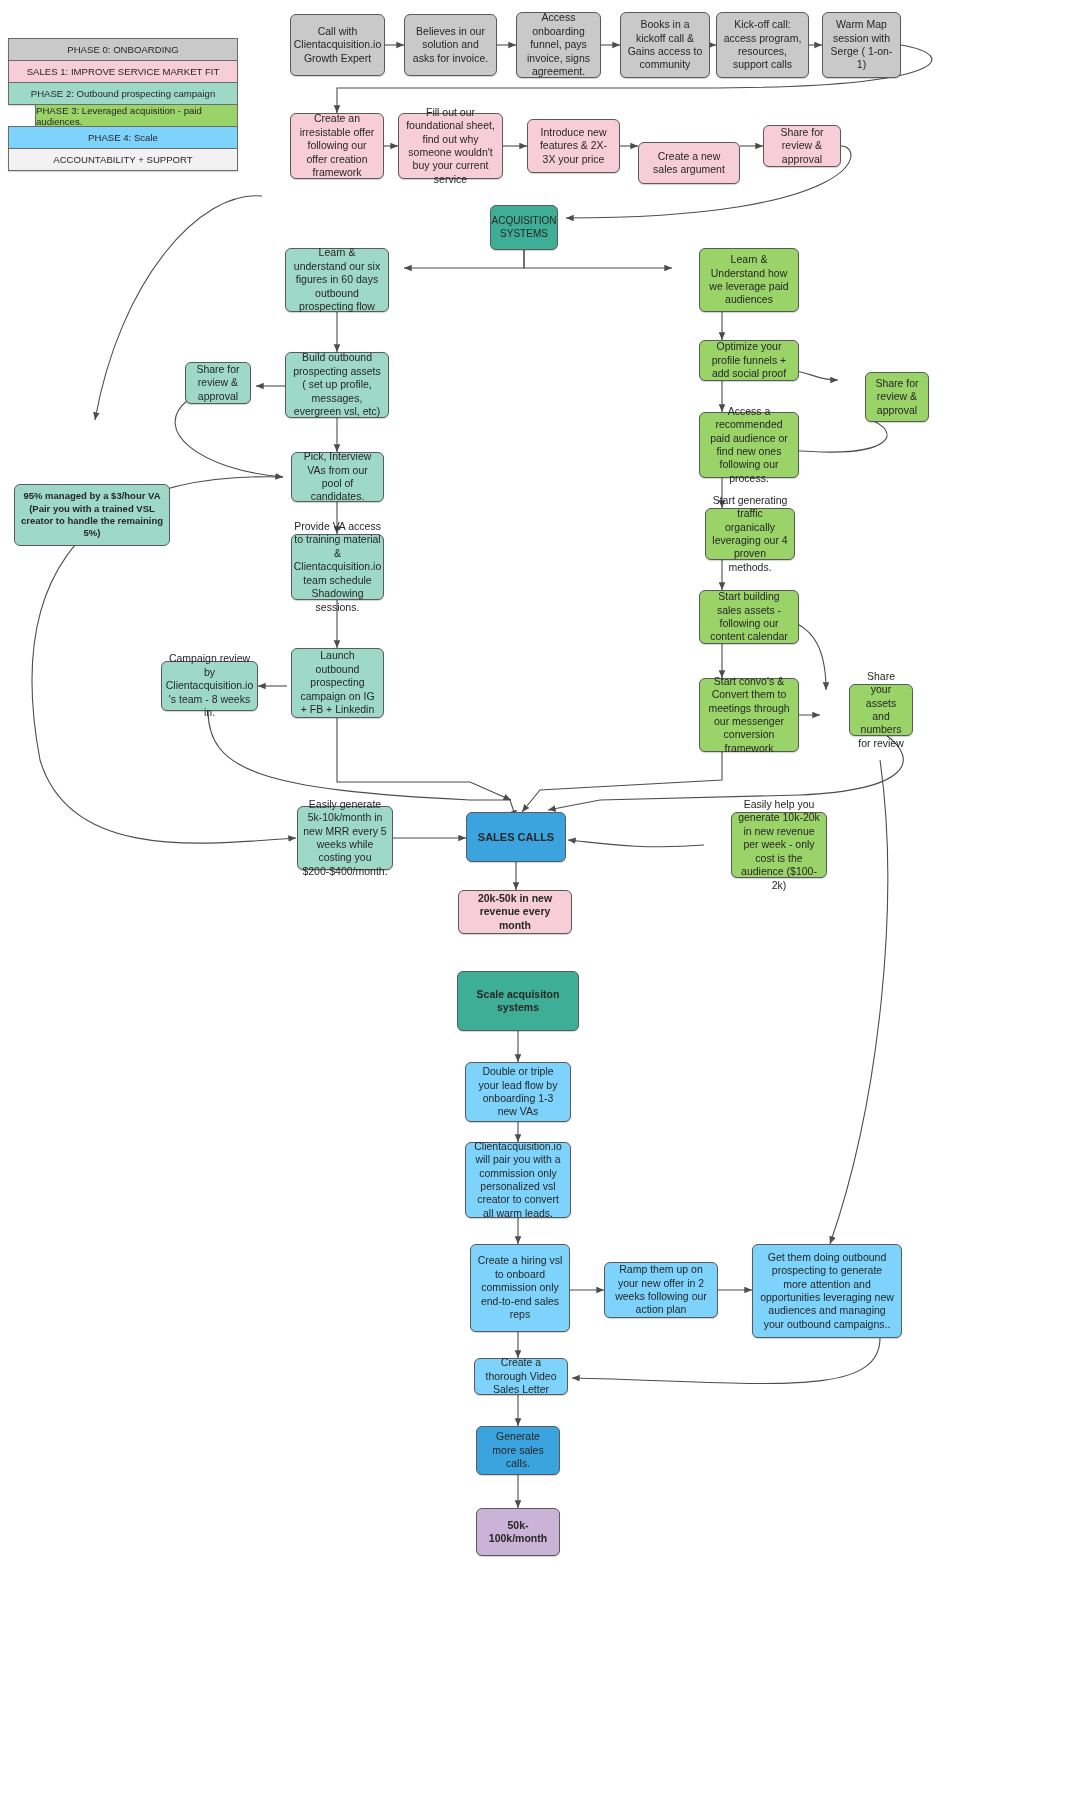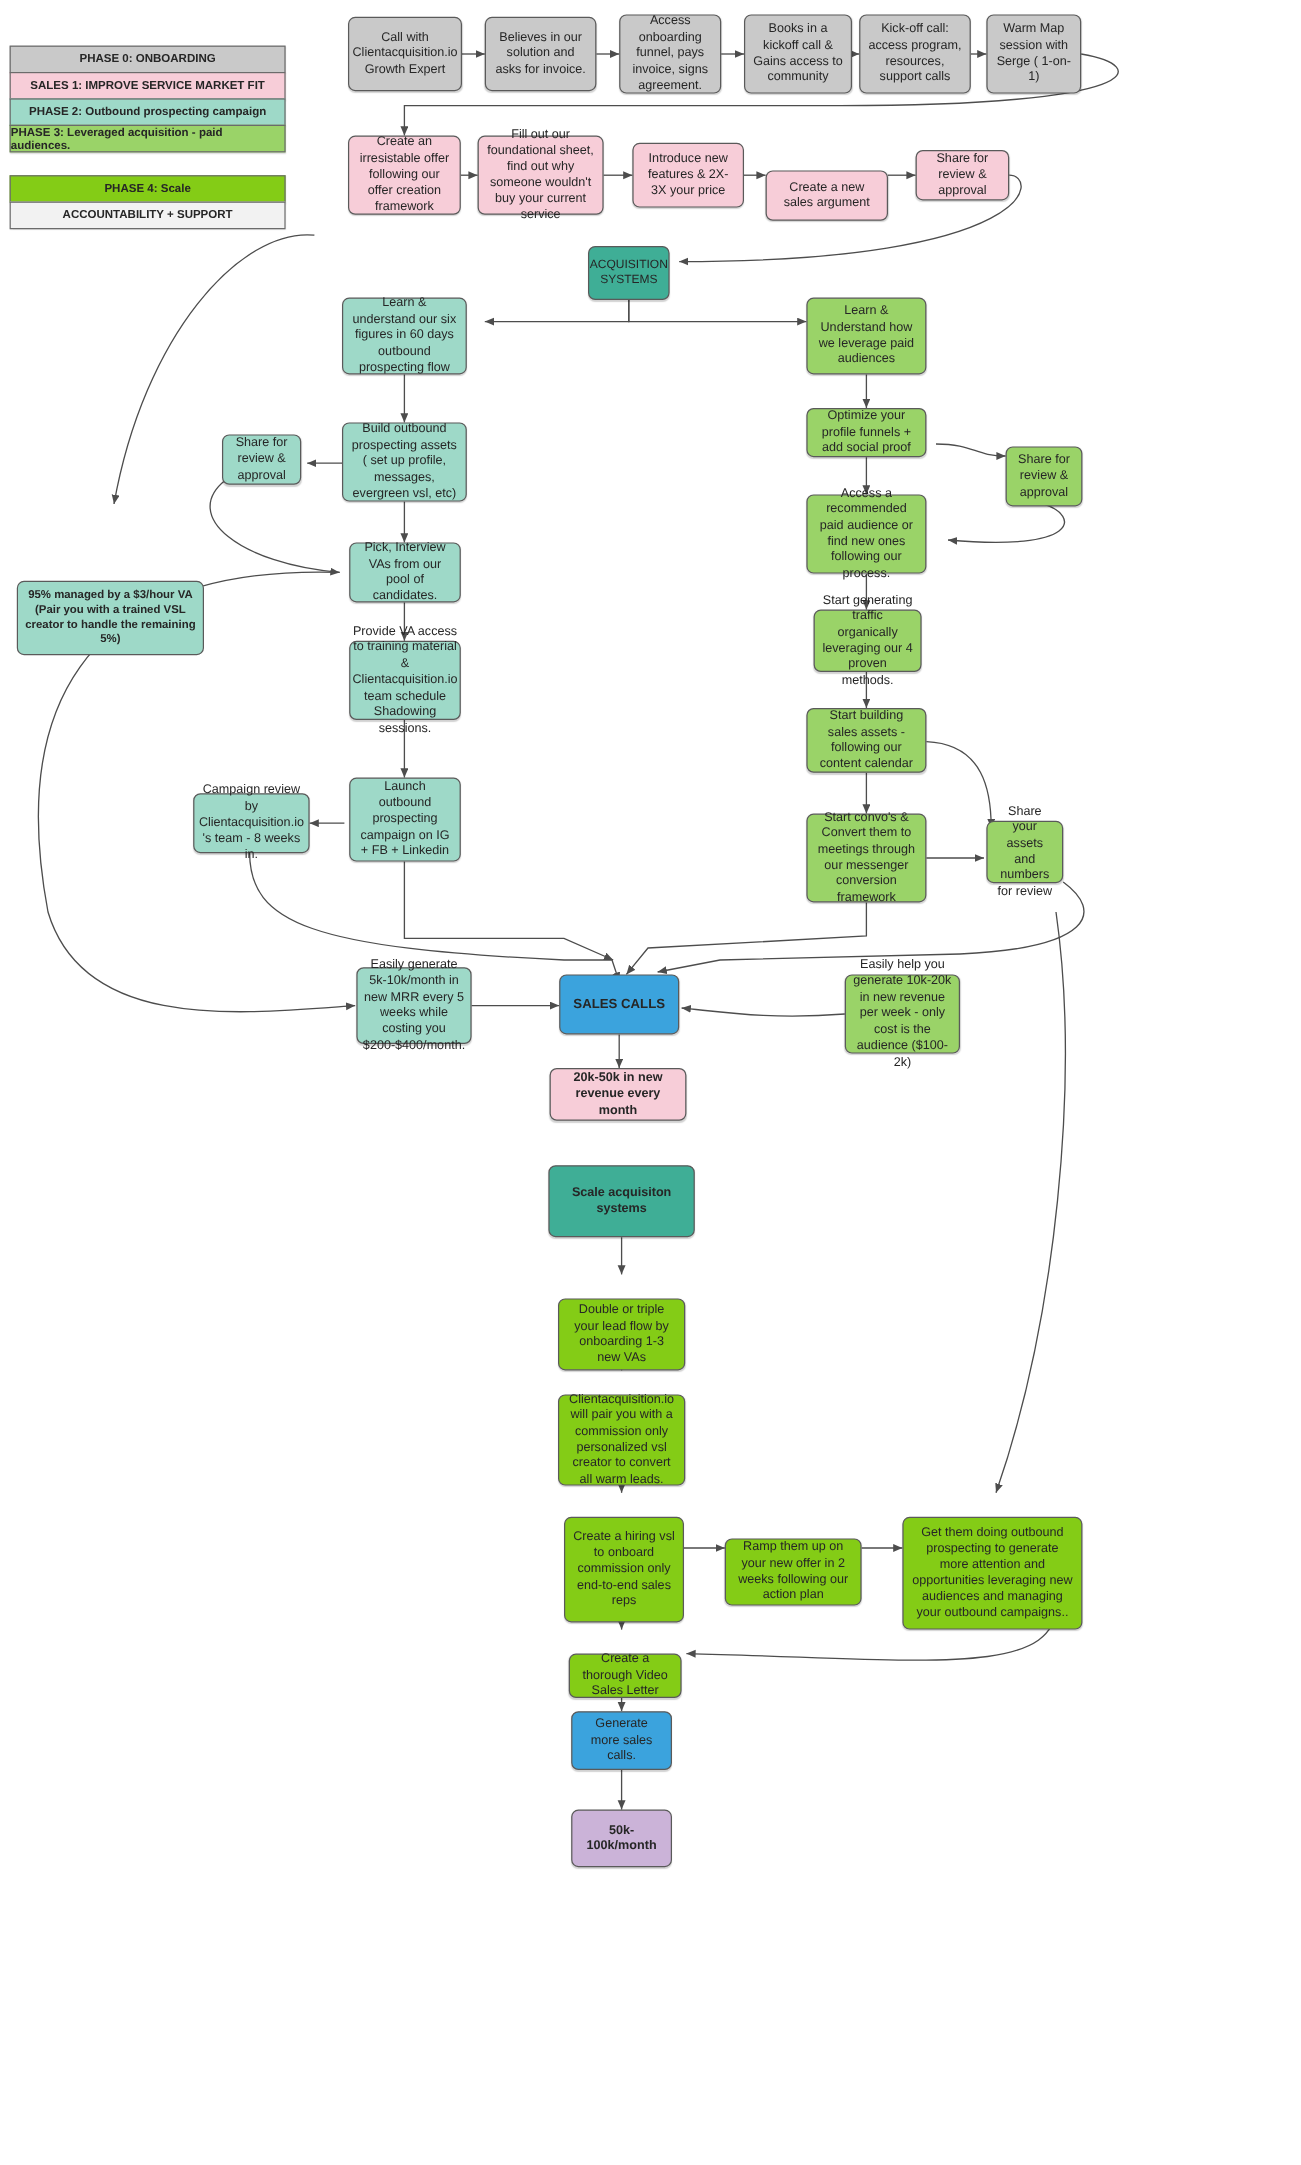--- a/index.html
+++ b/index.html
@@ -7,28 +7,28 @@
   #canvas{position:relative;width:1084px;height:1804px;overflow:hidden;background:#fff;}
   svg.edges{position:absolute;left:0;top:0;width:1084px;height:1804px;pointer-events:none;}
   .node{position:absolute;box-sizing:border-box;border:1.3px solid #5a5a5a;border-radius:6px;
         display:flex;align-items:center;justify-content:center;text-align:center;
         font-size:10.5px;line-height:1.28;padding:4px 6px;
         box-shadow:0 1px 1px rgba(0,0,0,0.18);}
   .gray{background:#c9c9c9;}
   .pink{background:#f7cdd8;}
   .teal{background:#9ed9c8;}
   .tealdark{background:#3fae96;}
-  .green{background:#9ad368;}
-  .orange{background:#84cc16;margin-top:20px;}
+  .green{background:#9ad368;margin-left:27px;}
+  .orange{background:#7dd3fc;}
   .blue{background:#3ba3dd;}
   .purple{background:#cbb3d8;}
   .bold{font-weight:bold;}
   .legend{position:absolute;left:8px;top:38px;width:230px;}
   .legend .row{box-sizing:border-box;border:1.2px solid #6b6b6b;height:23px;
-        display:flex;align-items:center;justify-content:center;font-size:9.6px;font-weight:bold;
+        display:flex;align-items:center;justify-content:center;font-size:9.6px;font-weight:normal;
         margin-bottom:-1px;box-shadow:0 1px 1px rgba(0,0,0,0.14);}
   .vanote{position:absolute;box-sizing:border-box;border:1.3px solid #5a5a5a;border-radius:6px;
         background:#9ed9c8;font-size:9.5px;font-weight:bold;line-height:1.3;text-align:center;
         display:flex;align-items:center;justify-content:center;padding:0;}
 </style>
 </head>
 <body>
 
 <div id="canvas">
 

